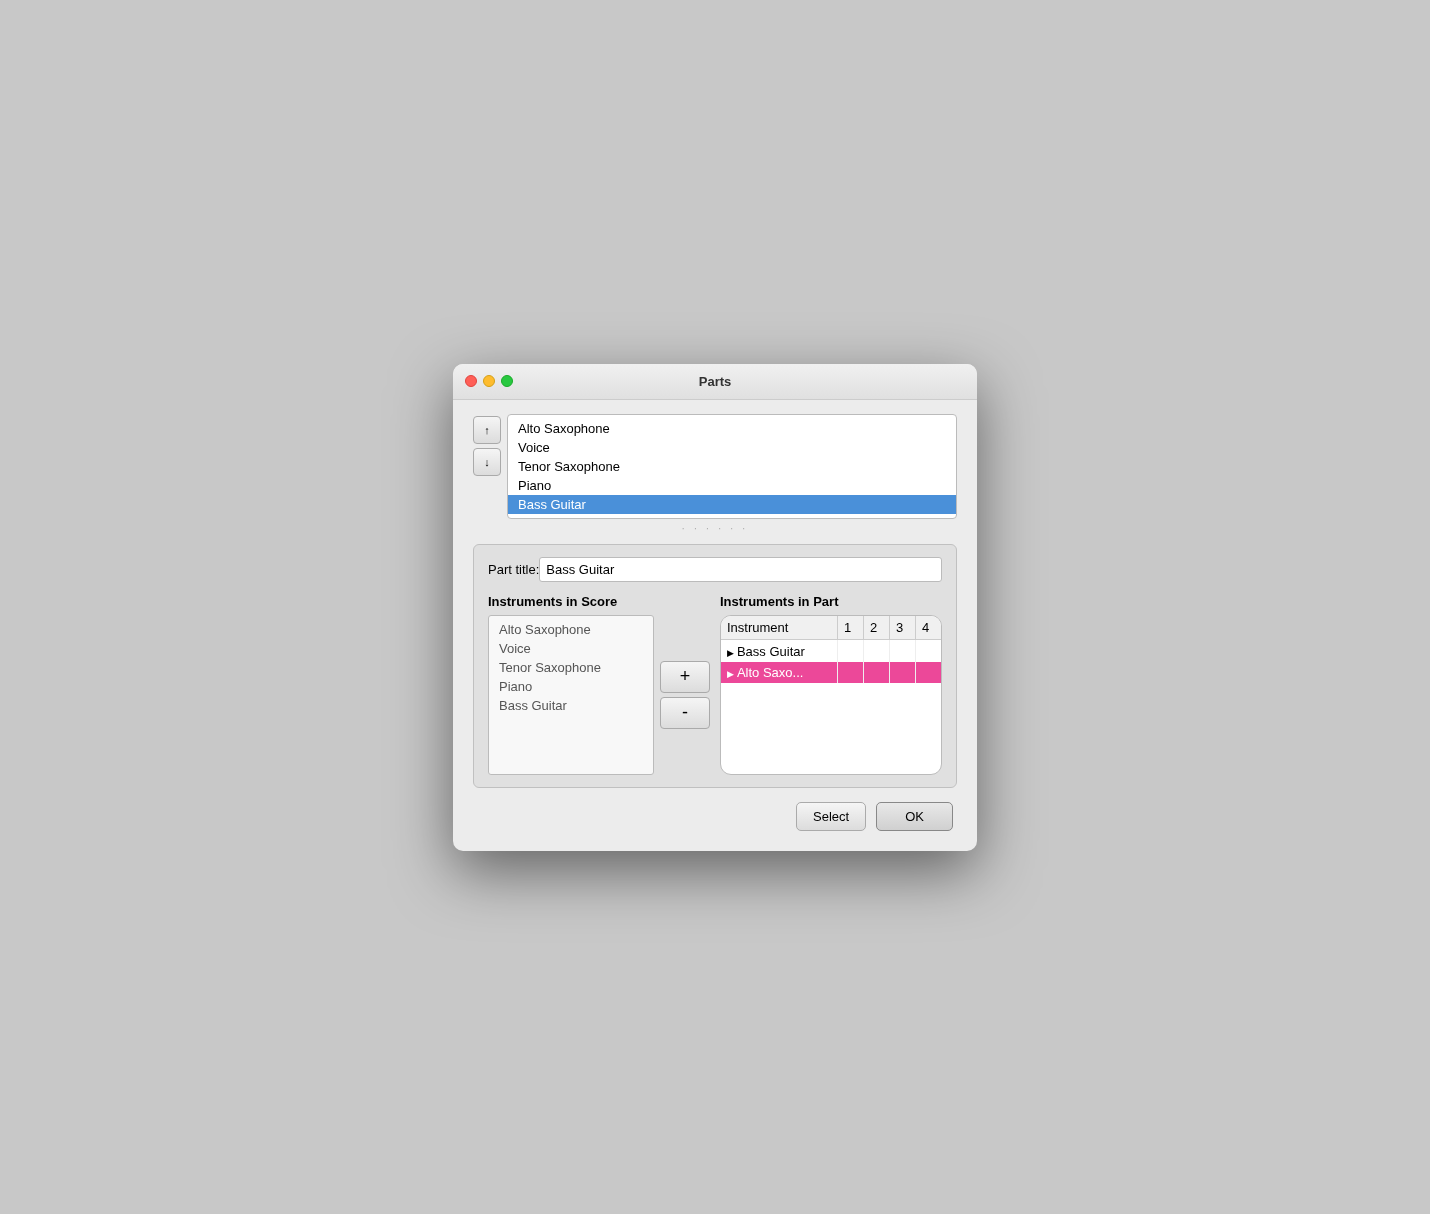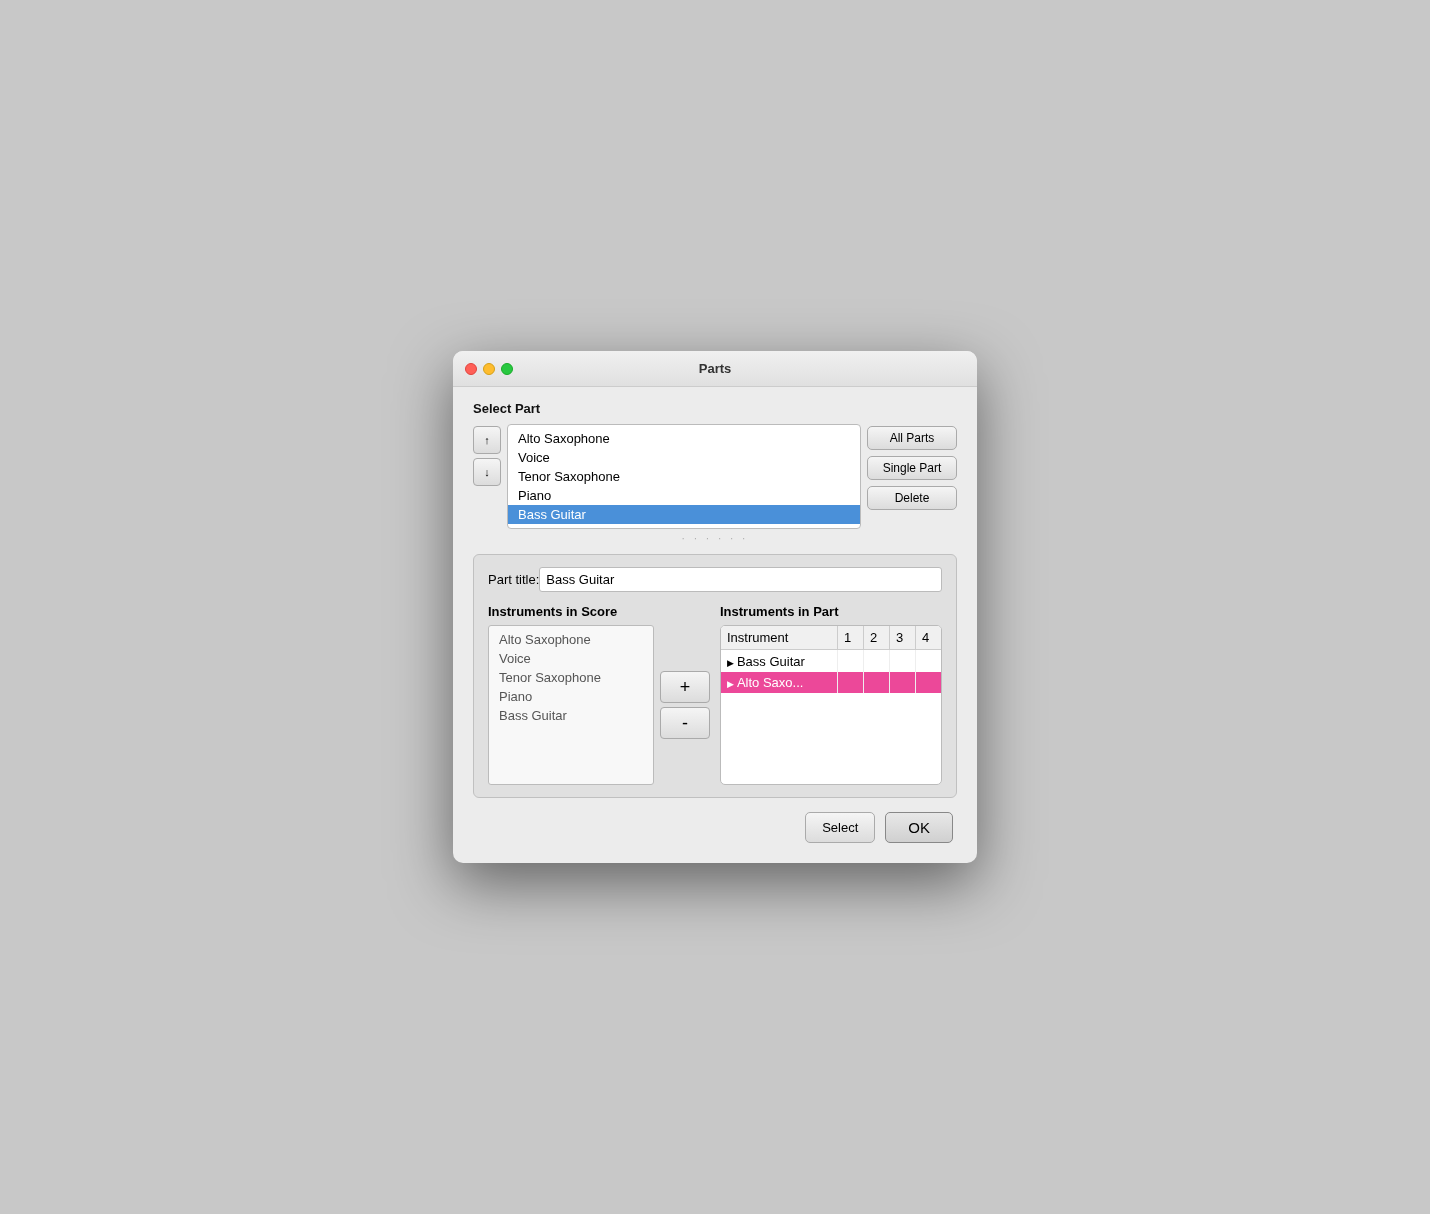--- a/index.html
+++ b/index.html
@@ -118,22 +118,22 @@
       font-size: 12px;
       cursor: pointer;
       white-space: nowrap;
       min-width: 90px;
       text-align: center;
     }
     .btn-ok {
       background: linear-gradient(to bottom, #e8e8e8, #d0d0d0);
       border: 1px solid #888;
       border-radius: 5px;
-      padding: 6px 22px;
-      font-size: 15px;
+      padding: 6px 28px;
+      font-size: 13px;
       cursor: pointer;
       font-weight: 500;
     }
     .btn-cancel {
       background: linear-gradient(to bottom, #f5f5f5, #dcdcdc);
       border: 1px solid #aaa;
       border-radius: 5px;
       padding: 6px 16px;
       font-size: 13px;
       cursor: pointer;
@@ -220,21 +220,21 @@
       border-radius: 4px;
       cursor: pointer;
       font-size: 18px;
       display: flex;
       align-items: center;
       justify-content: center;
     }
     .part-table-box {
       background: #fff;
       border: 1px solid #bbb;
-      border-radius: 5px;
+      border-radius: 11px;
       min-height: 160px;
       overflow: hidden;
     }
     .part-table {
       width: 100%;
       border-collapse: collapse;
       font-size: 13px;
     }
     .part-table thead tr {
       background: #f0f0f0;
@@ -275,39 +275,33 @@
       <div class="tl tl-close"></div>
       <div class="tl tl-min"></div>
       <div class="tl tl-max"></div>
     </div>
     <span class="titlebar-title">Parts</span>
   </div>
 
   <div class="dialog-body">
 
     <div class="select-part-section">
-      <div class="section-label">Select Part</div>
       <div class="select-part-row">
         <div class="arrow-buttons">
           <button class="arrow-btn">↑</button>
           <button class="arrow-btn">↓</button>
         </div>
         <div class="parts-list-container">
           <ul class="parts-list">
             <li>Alto Saxophone</li>
             <li>Voice</li>
             <li>Tenor Saxophone</li>
             <li>Piano</li>
             <li class="selected">Bass Guitar</li>
           </ul>
-        </div>
-        <div class="right-buttons">
-          <button class="btn">All Parts</button>
-          <button class="btn">Single Part</button>
-          <button class="btn">Delete</button>
         </div>
       </div>
       <div class="divider-dots">· · · · · ·</div>
     </div>
 
     <div class="edit-part-section">
       <div class="part-title-row">
         <span class="part-title-label">Part title:</span>
         <input class="part-title-input" type="text" value="Bass Guitar" style="">
       </div>

